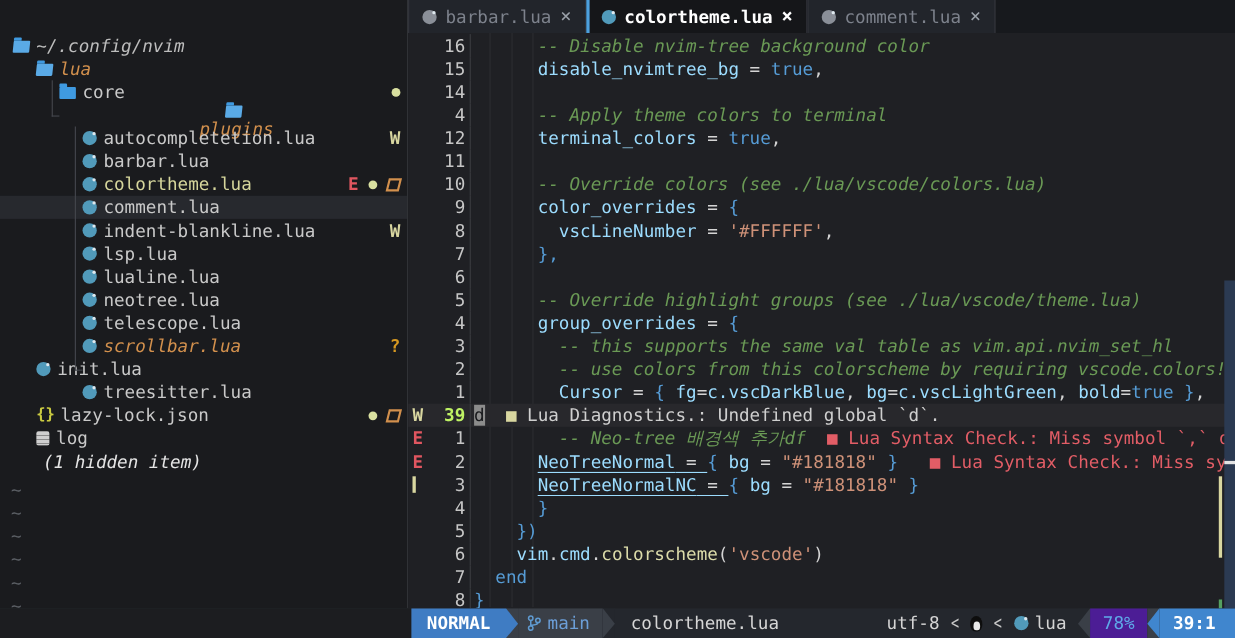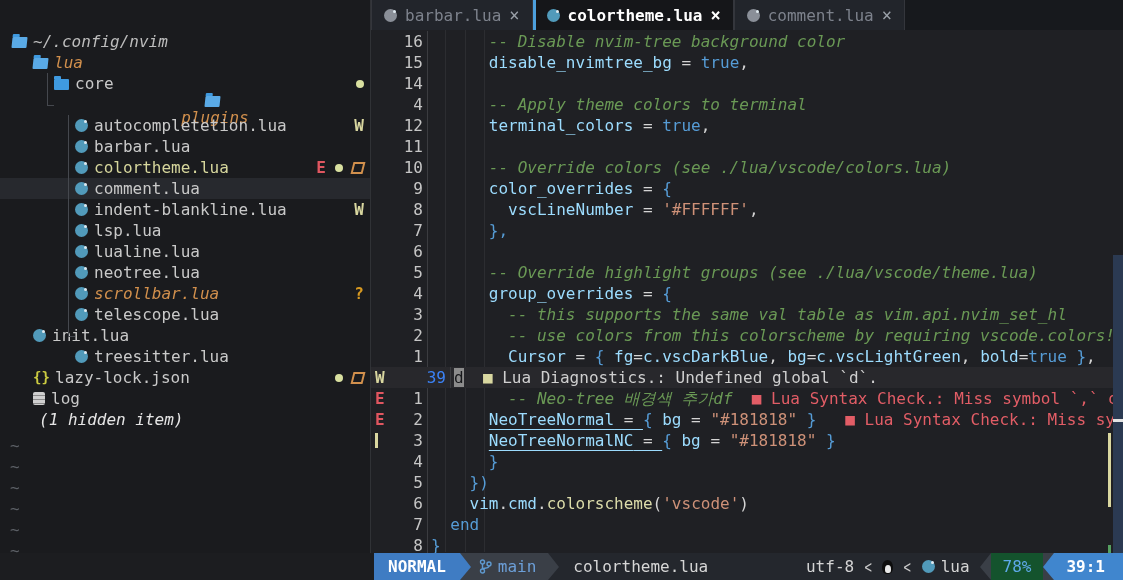--- a/index.html
+++ b/index.html
@@ -46,21 +46,21 @@
   
   #editor{position:absolute;left:371px;top:30px;width:752px;height:523px;background:#1f2024;overflow:hidden;}
   .iguide{position:absolute;top:0;height:522px;width:1px;background:#2c2d31;}
   .crow{position:relative;height:21px;line-height:21px;display:flex;white-space:pre;}
   .crow.cur{background:#28282c;}
   .sign{flex:none;width:22px;padding-left:4px;font-weight:bold;}
   .sign .sW{color:#d9d7a0;}
   .sign .sE{color:#e05660;}
   .gbar{display:inline-block;width:3px;height:15px;background:#d9d7a0;vertical-align:-2px;}
   .num{flex:none;width:26px;text-align:right;color:#c6c6c6;}
-  .crow.cur .num{color:#3b82f6;font-weight:normal;margin-left:23px;}
+  .crow.cur .num{color:#bef264;font-weight:bold;}
   .ctext{flex:1;border-left:1px solid #3b3c40;margin-left:4px;padding-left:3px;overflow:hidden;}
   .cm{color:#6a9955;font-style:italic;}
   .id{color:#9cdcfe;}
   .kw{color:#569cd6;}
   .st{color:#ce9178;}
   .br{color:#569cd6;}
   .pu{color:#d4d4d4;}
   .fn{color:#dcdcaa;}
   .pl{color:#d4d4d4;}
   .idu,.puu{text-decoration:underline;text-decoration-color:#9cdcfe;text-underline-offset:4px;}
@@ -81,21 +81,21 @@
   .seg{display:flex;align-items:center;}
   .seg-mode{background:#3f7cc3;color:#ffffff;font-weight:bold;padding:0 14px;}
   .seg-branch{background:#3a3f47;color:#6c9fd8;padding:0 12px 0 8px;gap:6px;}
   .seg-file{color:#d6d6d6;padding-left:14px;}
   .sl-spacer{flex:1;}
   .ar{width:0;height:0;border-top:14px solid transparent;border-bottom:13px solid transparent;flex:none;}
   .ar-mode{border-left:11px solid #3f7cc3;background:#3a3f47;}
   .ar-branch{border-left:11px solid #3a3f47;background:#24272d;}
   .ar-pct{border-right:11px solid #3a3f47;background:#24272d;}
   .ar-pos{border-right:11px solid #4086ce;background:#3a3f47;}
-  .seg-pct{background:#14532d;color:#5ea9e8;padding:0 12px;}
+  .seg-pct{background:#4c1d95;color:#5ea9e8;padding:0 12px;}
   .seg-pos{background:#4086ce;color:#ffffff;font-weight:bold;padding:0 18px 0 12px;}
   .sl-enc{display:flex;align-items:center;color:#d4d4d4;}
   .sl-sep{color:#c8c8c8;margin:0 9px;transform:scaleX(0.72);display:inline-block;font-size:17px;}
   .penguin{display:inline-block;position:relative;width:11px;height:14px;background:#0d0d0d;border-radius:50% 50% 42% 42%;}
   .penguin::after{content:"";position:absolute;left:2.5px;bottom:0.5px;width:6px;height:8px;background:#e8e8e8;border-radius:50% 50% 40% 40%;}
   .sl-lua-icon{display:inline-block;position:relative;width:13px;height:13px;border-radius:50%;background:#519aba;margin-right:6px;}
   .sl-lua-icon::before{content:"";position:absolute;right:1px;top:1px;width:3px;height:3px;border-radius:50%;background:#dfe9ef;}
 </style>
 </head>
 <body>
@@ -108,22 +108,22 @@
       <div class="trow" style="padding-left: 54px;"><span class="icon i-folder"></span><span class="tlabel t-file">core</span><span class="badges"><span class="b-dot"></span></span></div>
       <div class="trow" style="padding-left: 54px; flex-direction: column;"><span class="icon i-folder-open"></span><span class="tlabel t-orange">plugins</span></div>
       <div class="trow" style="padding-left: 75px;"><span class="icon i-lua"></span><span class="tlabel t-file">autocompletetion.lua</span><span class="badges"><span class="b-W">W</span></span></div>
       <div class="trow" style="padding-left: 75px;"><span class="icon i-lua"></span><span class="tlabel t-file">barbar.lua</span></div>
       <div class="trow" style="padding-left: 75px;"><span class="icon i-lua"></span><span class="tlabel t-open">colortheme.lua</span><span class="badges"><span class="b-E">E</span><span class="b-dot"></span><span class="b-sq"></span></span></div>
       <div class="trow cursorline" style="padding-left: 75px;"><span class="icon i-lua"></span><span class="tlabel t-file">comment.lua</span></div>
       <div class="trow" style="padding-left: 75px;"><span class="icon i-lua"></span><span class="tlabel t-file">indent-blankline.lua</span><span class="badges"><span class="b-W">W</span></span></div>
       <div class="trow" style="padding-left: 75px;"><span class="icon i-lua"></span><span class="tlabel t-file">lsp.lua</span></div>
       <div class="trow" style="padding-left: 75px;"><span class="icon i-lua"></span><span class="tlabel t-file">lualine.lua</span></div>
       <div class="trow" style="padding-left: 75px;"><span class="icon i-lua"></span><span class="tlabel t-file">neotree.lua</span></div>
+      <div class="trow" style="padding-left: 75px;"><span class="icon i-lua"></span><span class="tlabel t-file">telescope.lua</span></div>
       <div class="trow" style="padding-left: 75px;"><span class="icon i-lua"></span><span class="tlabel t-orange">scrollbar.lua</span><span class="badges"><span class="b-q">?</span></span></div>
-      <div class="trow" style="padding-left: 75px;"><span class="icon i-lua"></span><span class="tlabel t-file">telescope.lua</span></div>
       <div class="trow" style="padding-left: 33px;"><span class="icon i-lua"></span><span class="tlabel t-file">init.lua</span></div>
       <div class="trow" style="padding-left: 75px;"><span class="icon i-lua"></span><span class="tlabel t-file">treesitter.lua</span></div>
       <div class="trow" style="padding-left: 33px;"><span class="icon i-json">{}</span><span class="tlabel t-file">lazy-lock.json</span><span class="badges"><span class="b-dot"></span><span class="b-sq"></span></span></div>
       <div class="trow" style="padding-left: 33px;"><span class="icon i-log"></span><span class="tlabel t-file">log</span></div>
       <div class="trow" style="padding-left: 33px;"><span class="icon i-none"></span><span class="tlabel t-dim">(1 hidden item)</span></div>
       <div class="tilde" style="top: 435px;">~</div>
       <div class="tilde" style="top: 456px;">~</div>
       <div class="tilde" style="top: 477px;">~</div>
       <div class="tilde" style="top: 498px;">~</div>
       <div class="tilde" style="top: 519px;">~</div>

